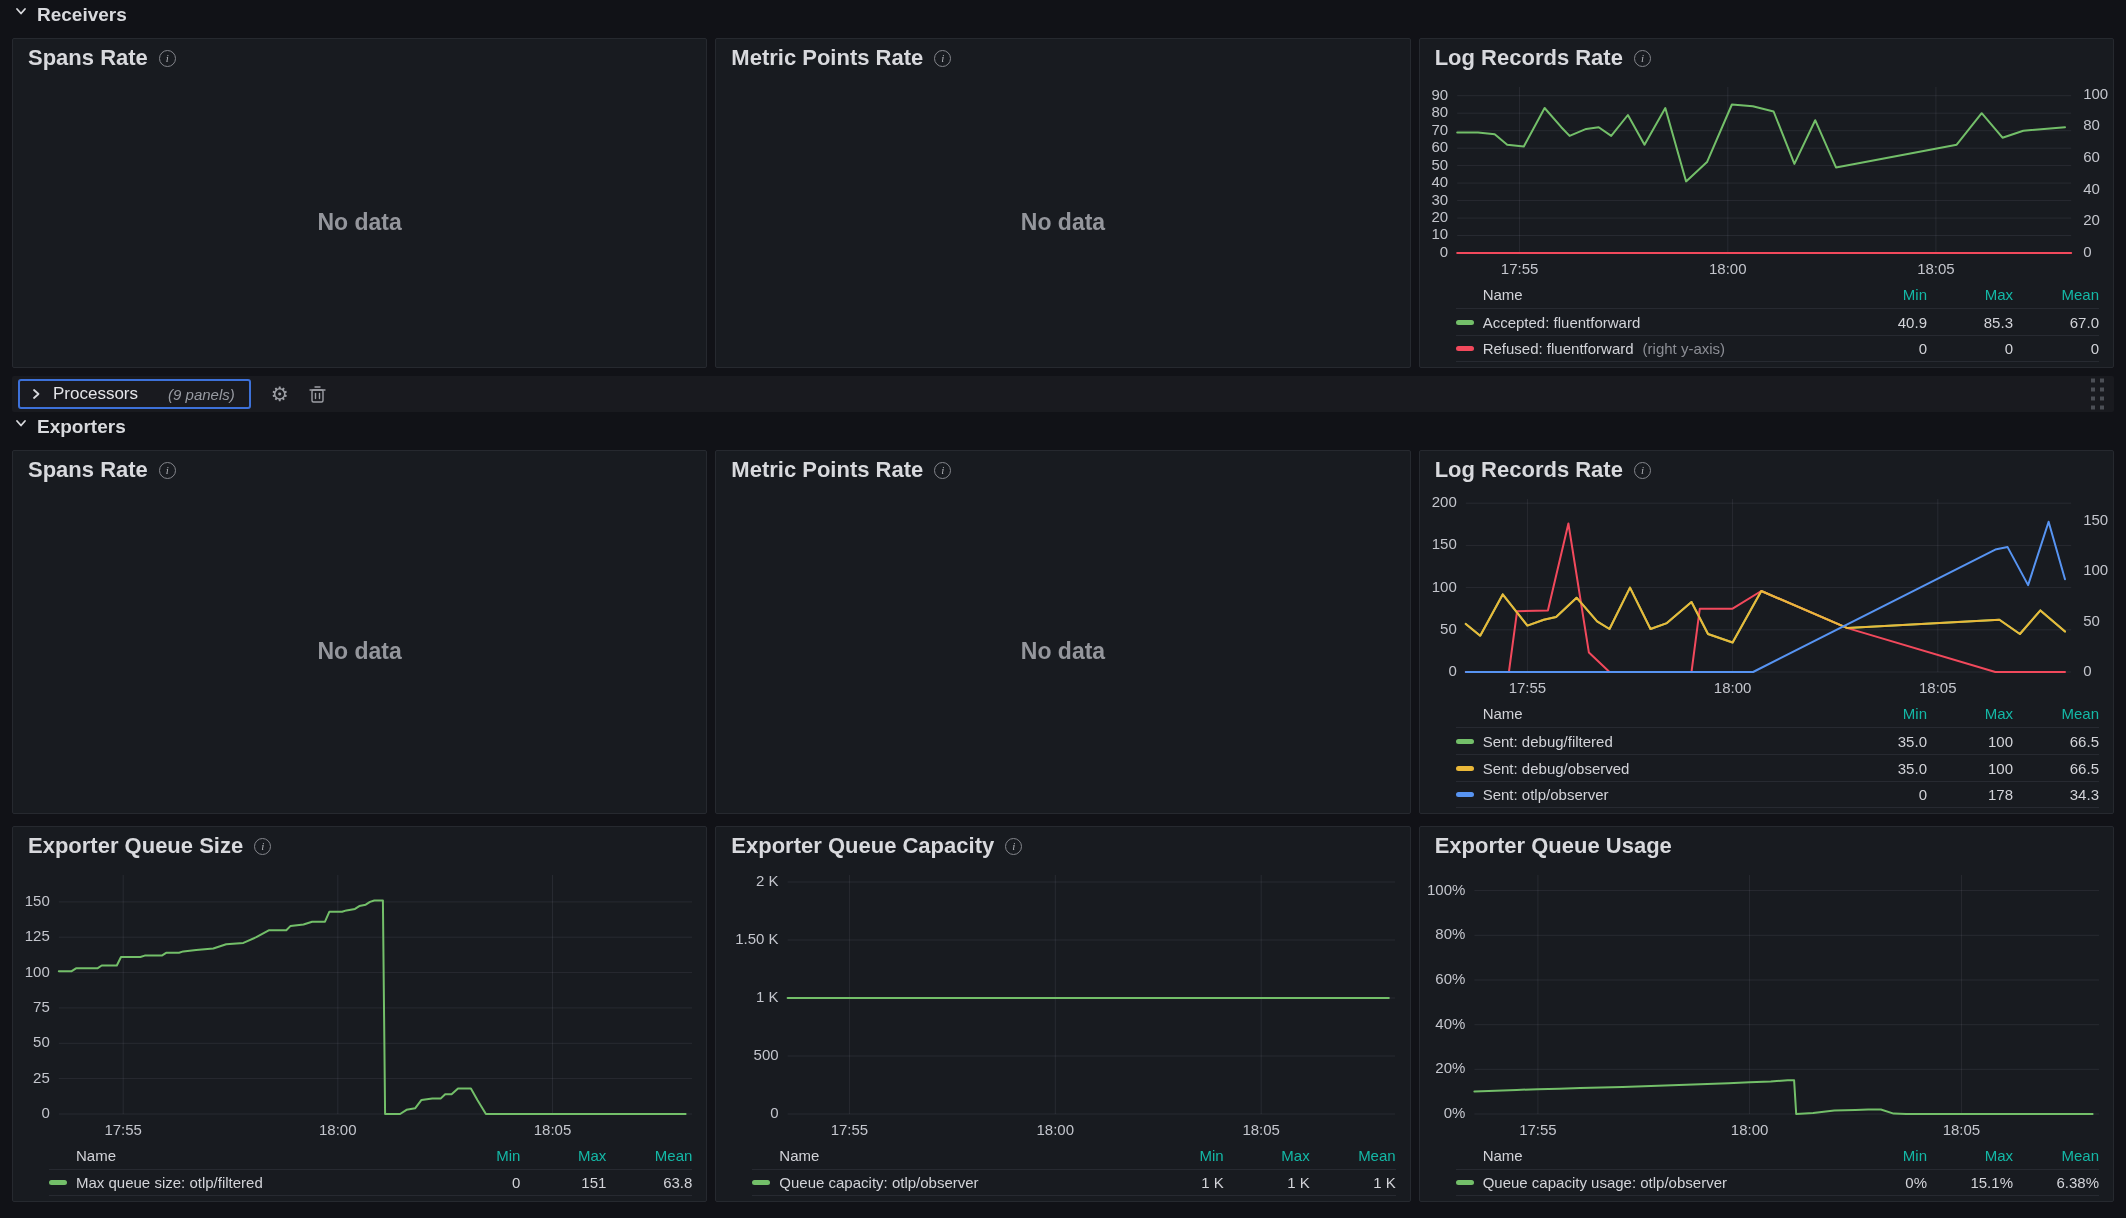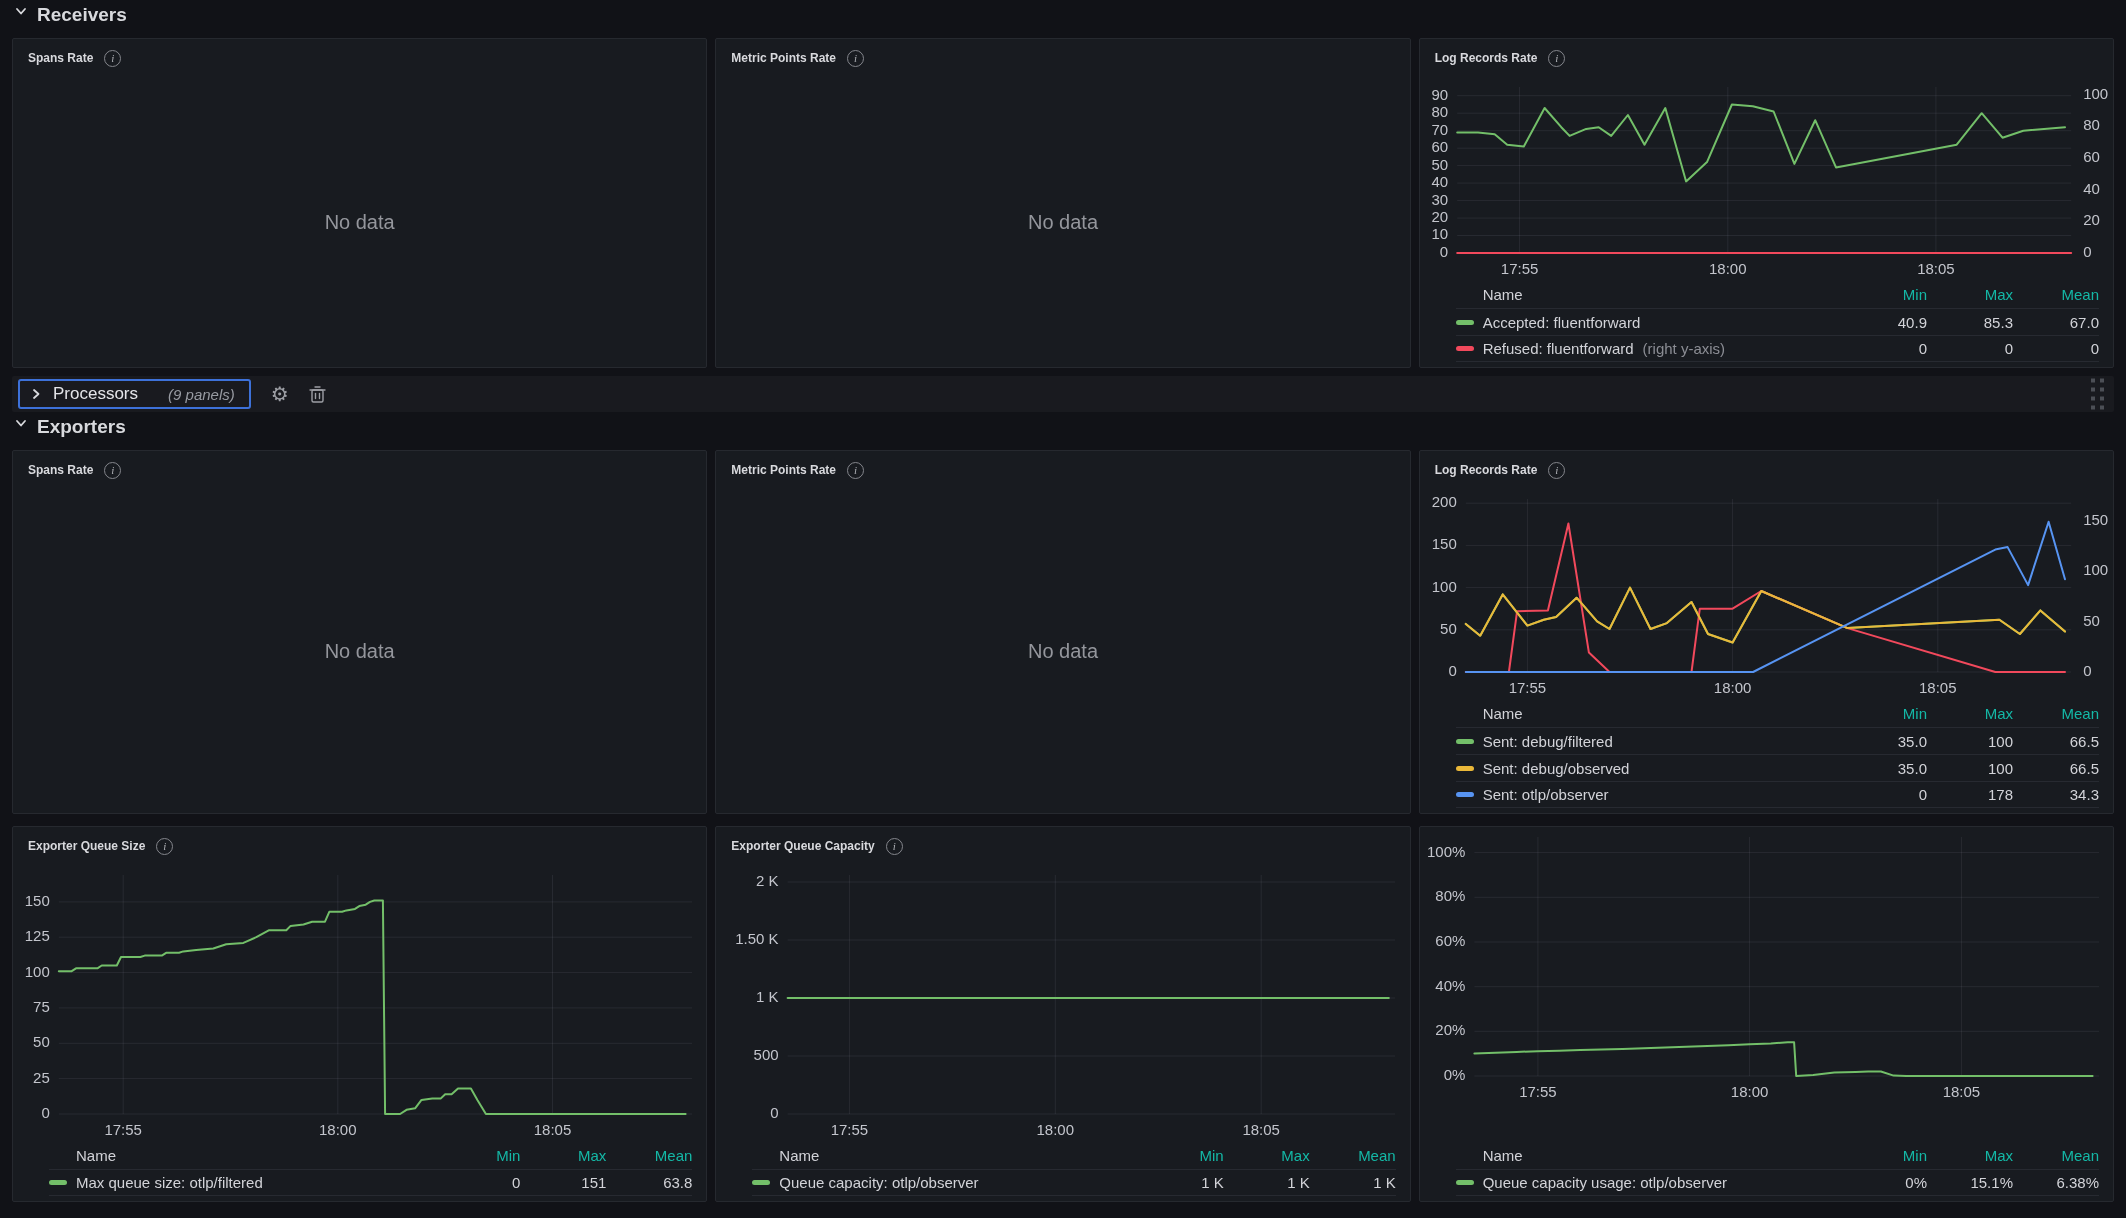--- a/index.html
+++ b/index.html
@@ -47,30 +47,30 @@
   .grid-row { display:grid; grid-template-columns:1fr 1fr 1fr; gap:8px; }
   .row1 { height:330px; }
   .row2 { height:364px; }
   .row3 { height:376px; margin-top:12px; }
 
   .panel {
     background:#181b20; border:1px solid #26292f; border-radius:2px;
     display:flex; flex-direction:column; min-width:0; position:relative;
   }
   .p-head { display:flex; align-items:center; gap:11px; height:38px; padding:0 15px; flex:none; }
-  .p-title { font-size:12px; font-weight:600; color:#d8d9dd; white-space:nowrap; }
+  .p-title { font-size:22px; font-weight:600; color:#d8d9dd; white-space:nowrap; }
   .info-icon {
     width:17px; height:17px; border:1.5px solid #84868c; border-radius:50%;
     color:#aeb0b5; font-size:11px; font-style:italic;
     font-family:"Liberation Serif", serif;
     display:flex; align-items:center; justify-content:center;
     cursor:pointer; flex:none;
   }
   .nodata { flex:1; display:flex; align-items:center; justify-content:center;
-            font-size:20px; color:#94969c; }
+            font-size:23px; color:#94969c;font-weight:bold; }
 
   
   .chart { flex:1; min-height:0; position:relative; }
   .chart svg { position:absolute; inset:0; display:block; }
   .chart text { font-family:"Liberation Sans", sans-serif; font-size:15px; fill:#c3c5cc; }
 
   
   .legend { flex:none; padding:0 14px 5px 36px; }
   .lg-row { display:flex; align-items:center; height:27px;
             border-top:1px solid rgba(204,204,220,0.09); font-size:15px; }
@@ -404,20 +404,23 @@
               <span class="swatch" style="background:#73BF69"></span>
               <span>Queue capacity: otlp/observer</span>
             </div>
             <div class="lg-val">1 K</div>
             <div class="lg-val">1 K</div>
             <div class="lg-val">1 K</div>
           </div>
         </div>
     </div>
     <div class="panel">
+      <div class="p-head">
+        <span class="p-title">Exporter Queue Usage</span>
+      </div>
       <div class="chart">
           <svg width="693" height="277" viewBox="0 0 693 277">
             <line x1="54.4" y1="249.0" x2="679" y2="249.0" stroke="rgba(204,204,220,0.09)" stroke-width="1"></line>
             <text x="45.4" y="249.0" text-anchor="end" dominant-baseline="middle">0%</text>
             <line x1="54.4" y1="204.3" x2="679" y2="204.3" stroke="rgba(204,204,220,0.09)" stroke-width="1"></line>
             <text x="45.4" y="204.3" text-anchor="end" dominant-baseline="middle">20%</text>
             <line x1="54.4" y1="159.7" x2="679" y2="159.7" stroke="rgba(204,204,220,0.09)" stroke-width="1"></line>
             <text x="45.4" y="159.7" text-anchor="end" dominant-baseline="middle">40%</text>
             <line x1="54.4" y1="115.0" x2="679" y2="115.0" stroke="rgba(204,204,220,0.09)" stroke-width="1"></line>
             <text x="45.4" y="115.0" text-anchor="end" dominant-baseline="middle">60%</text>

